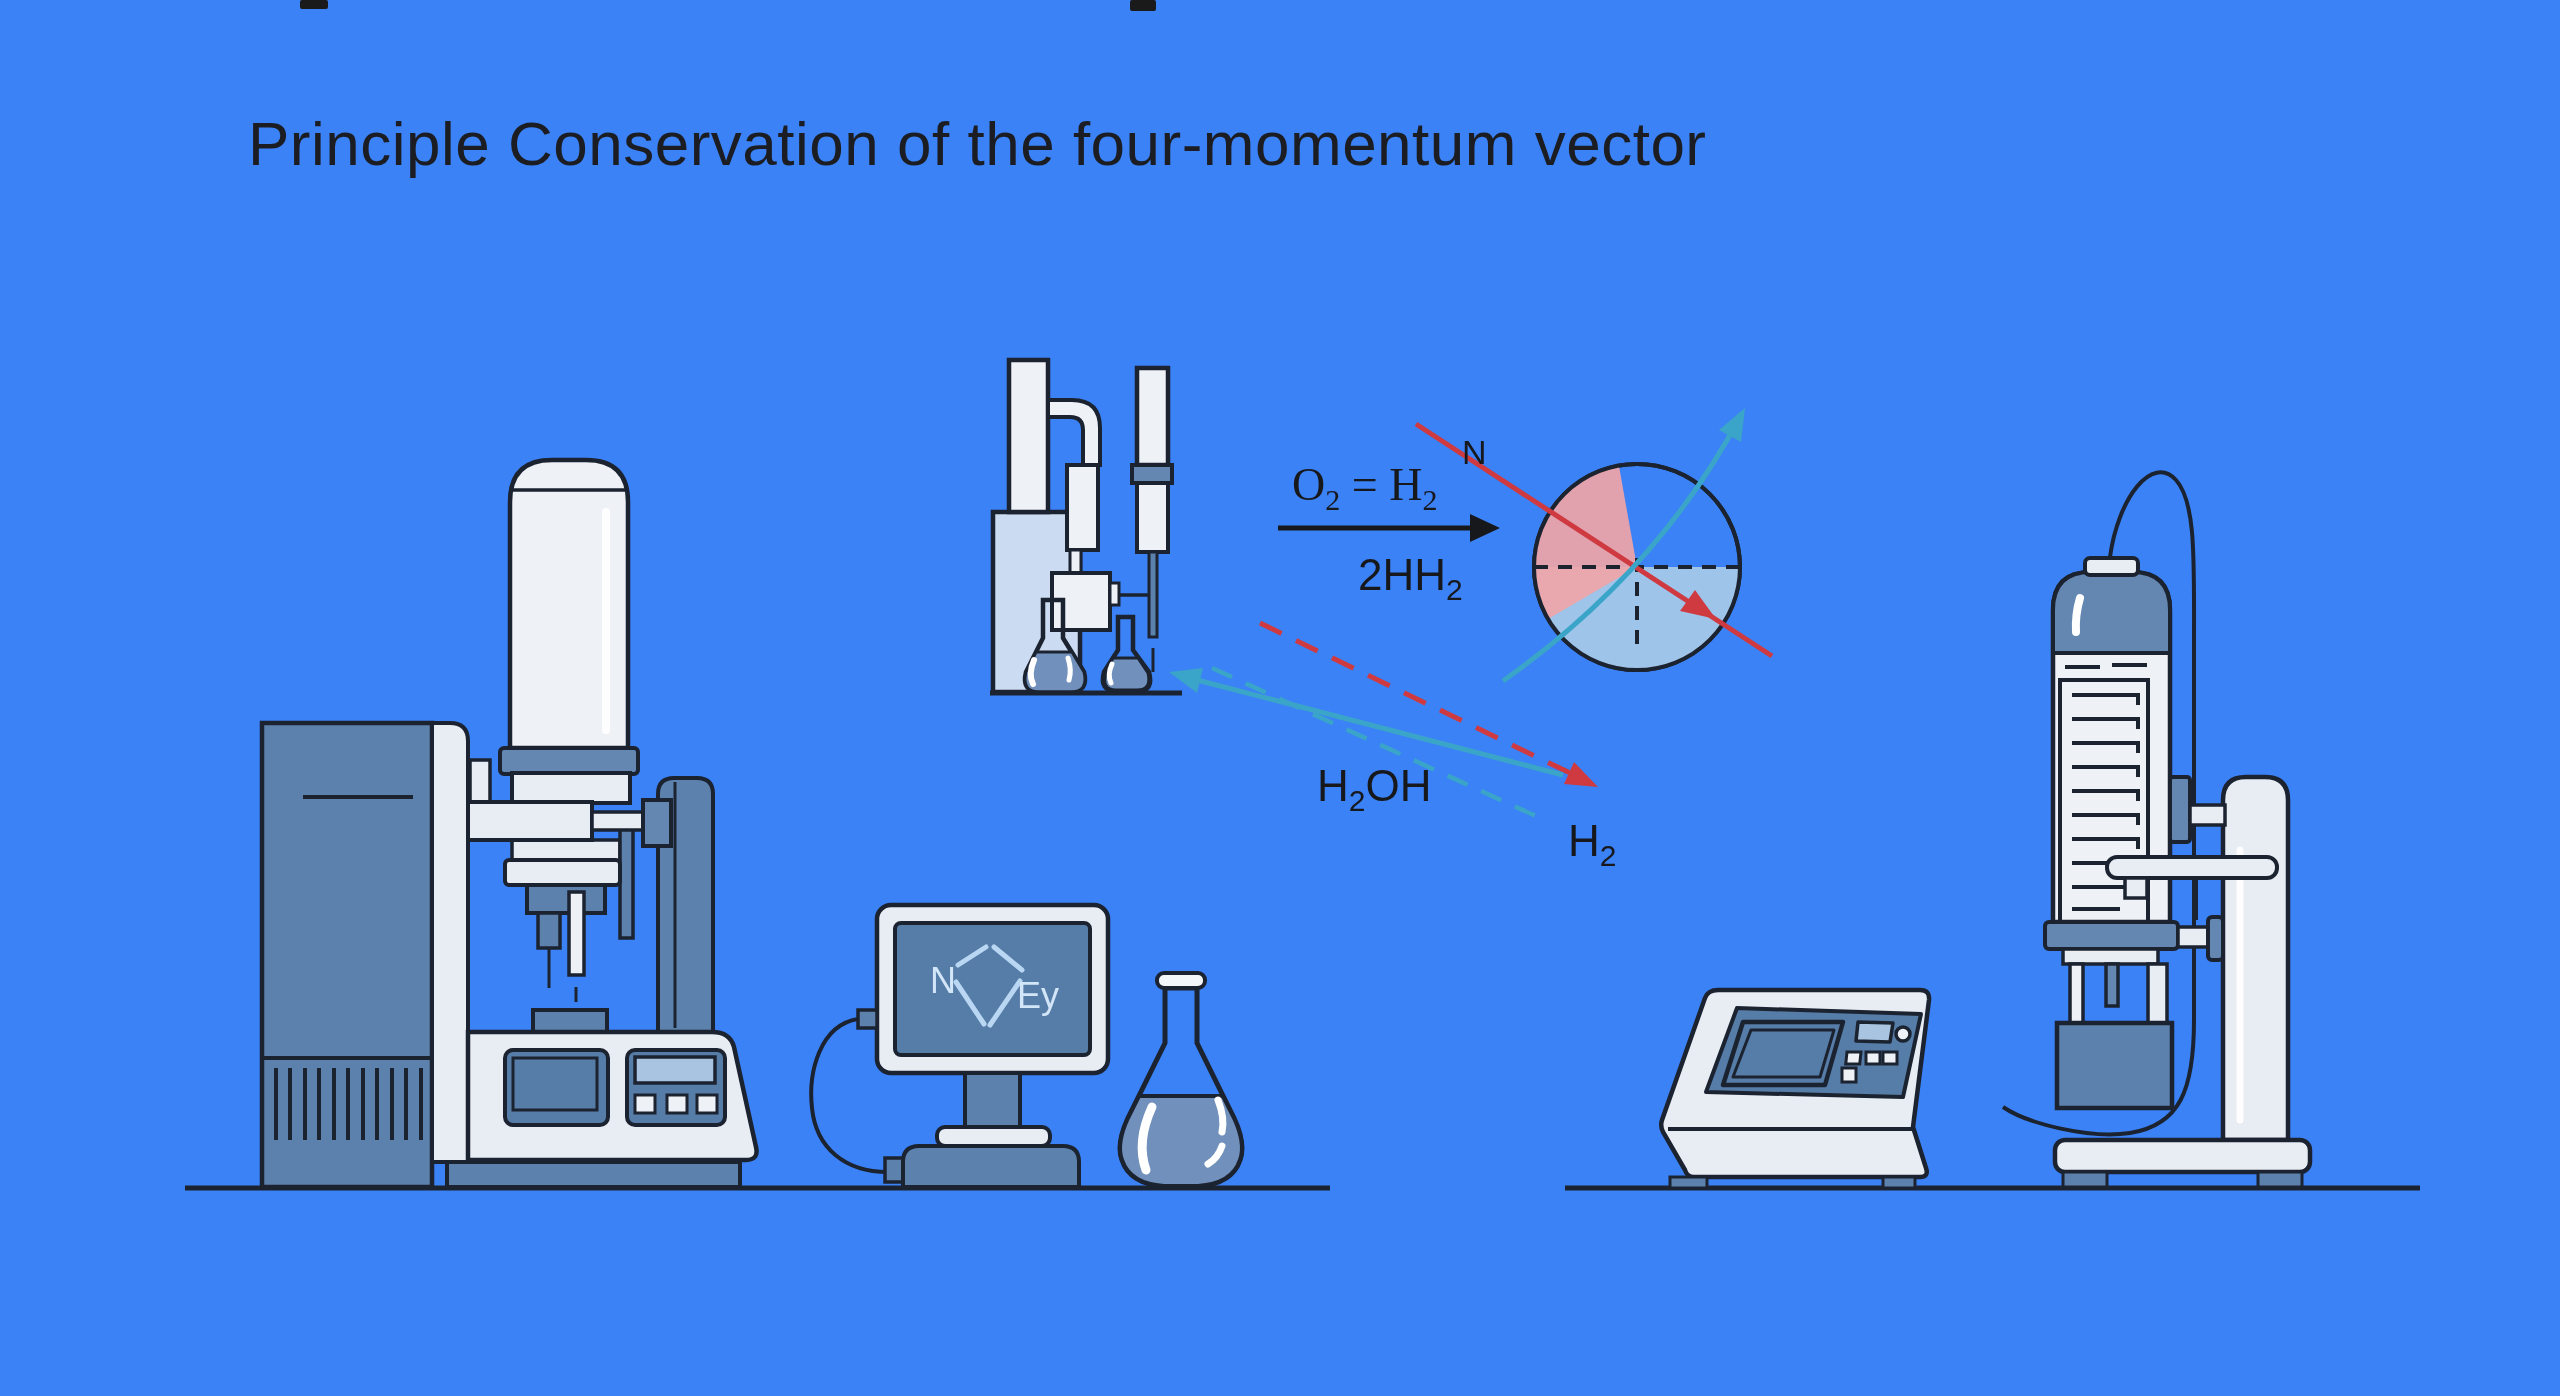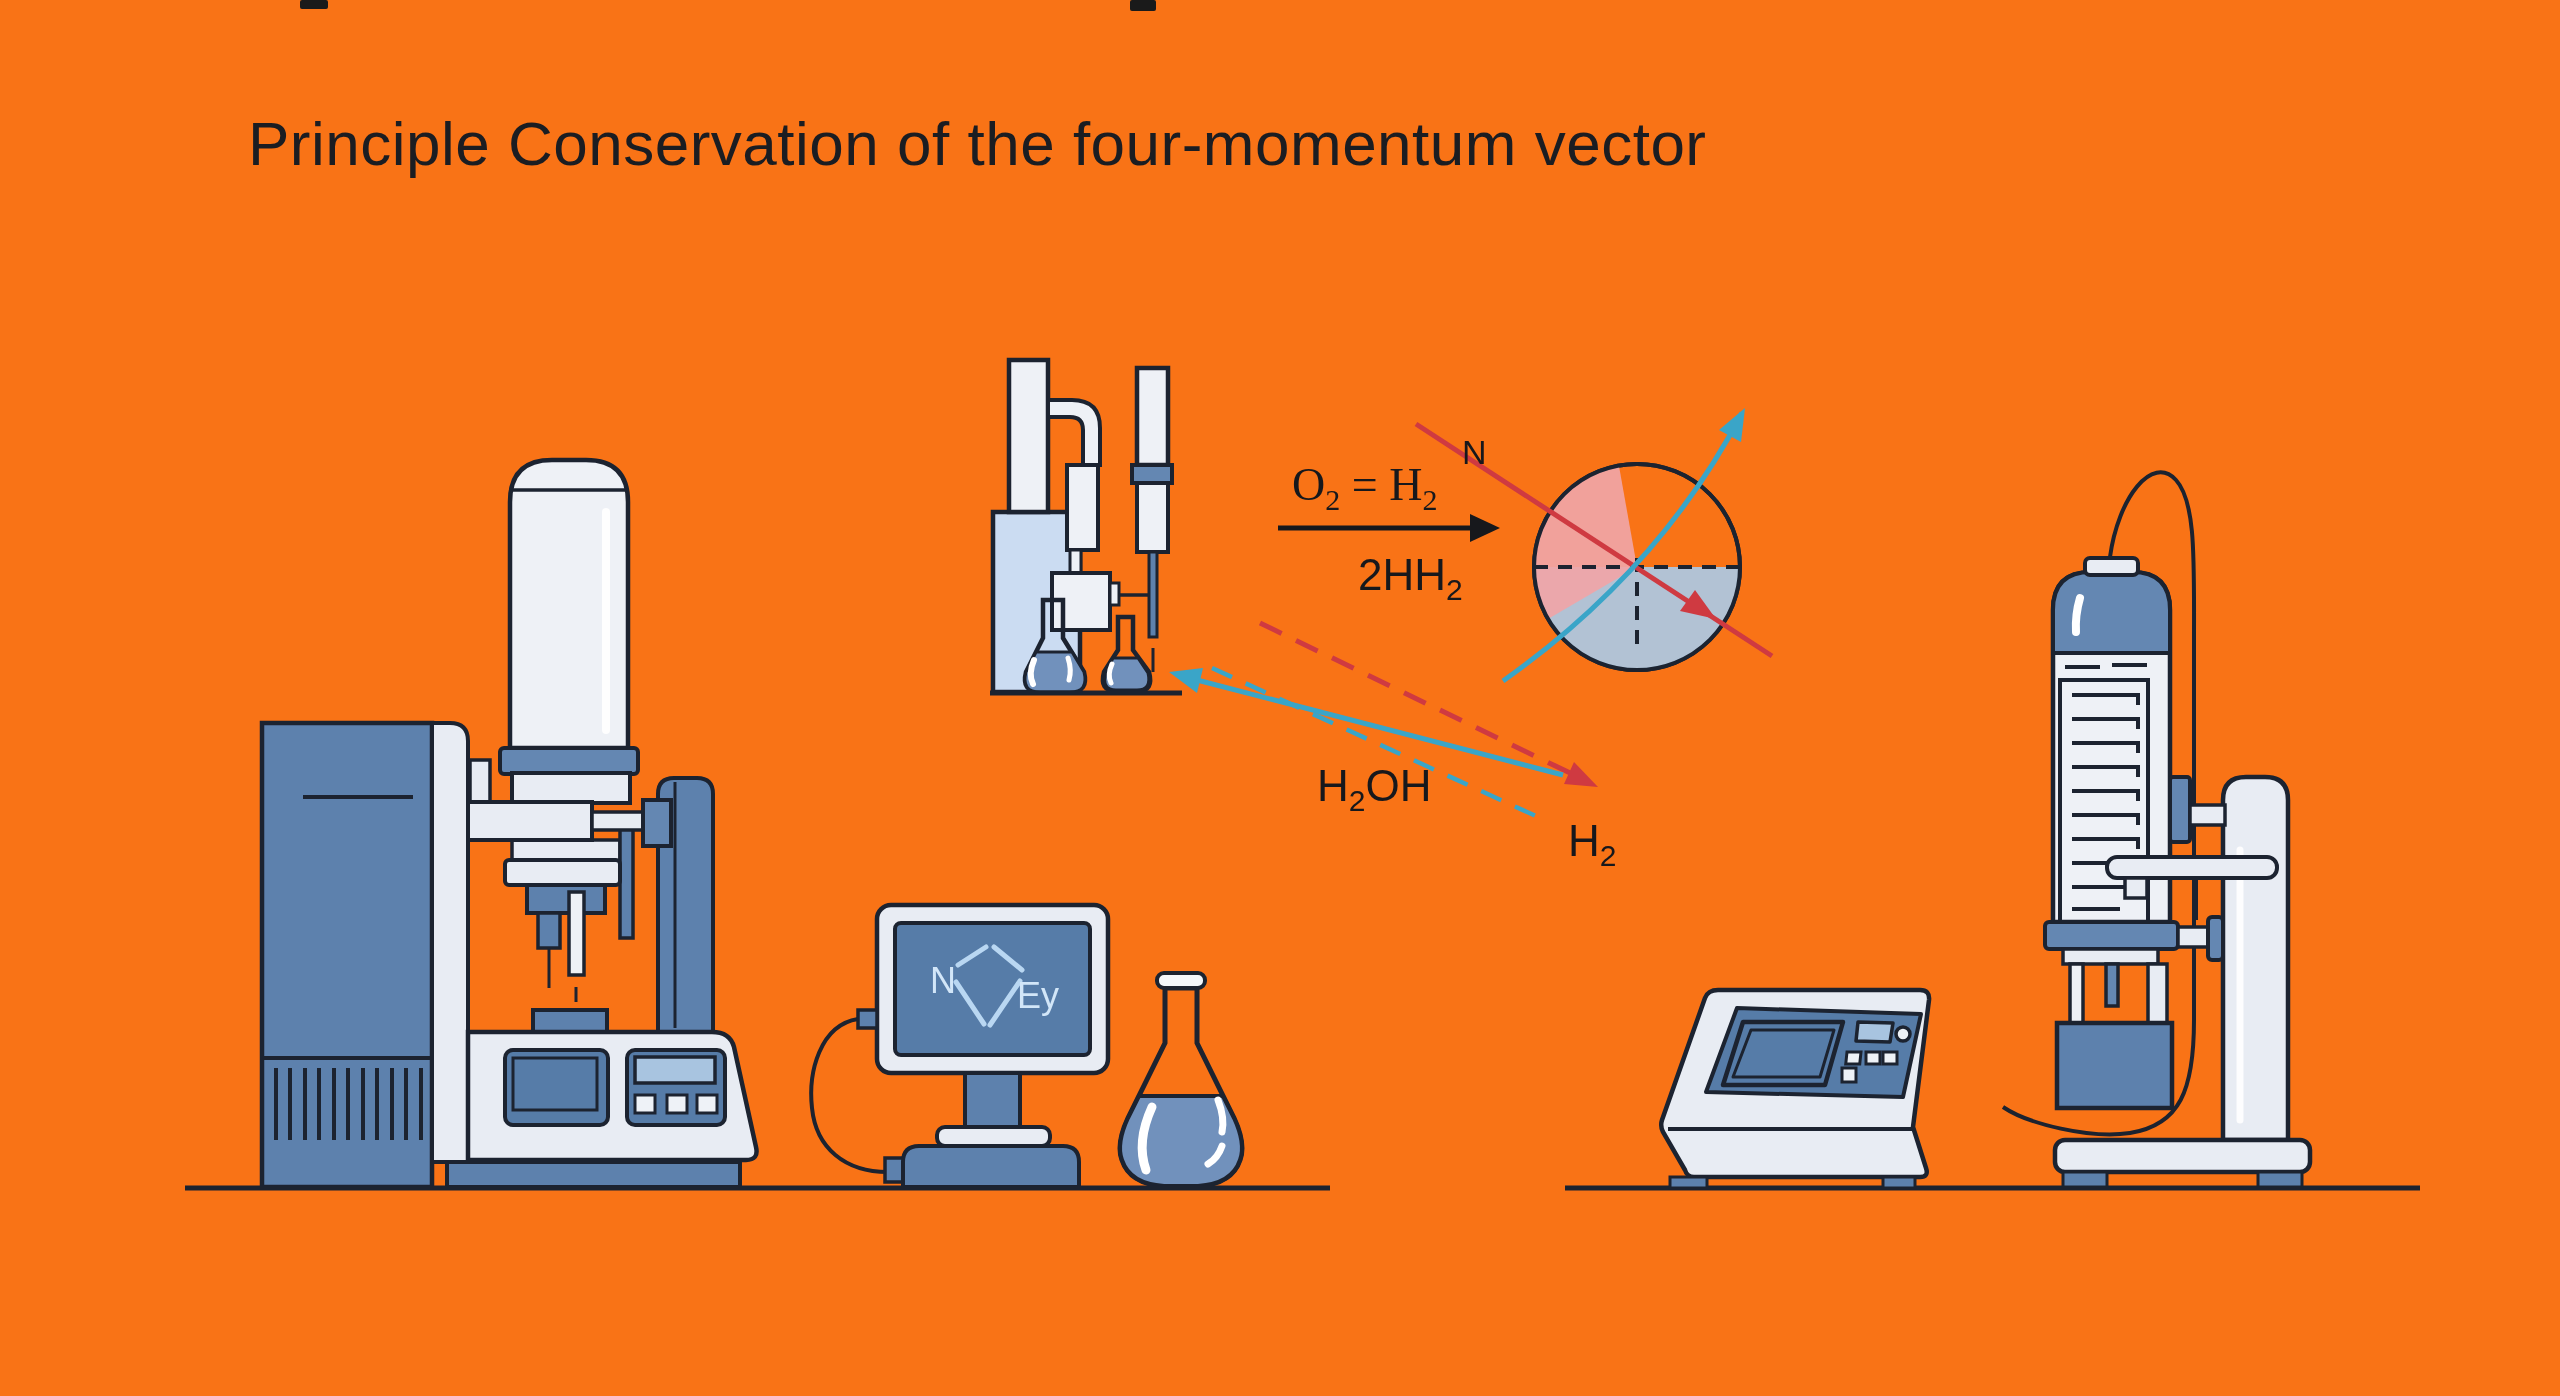--- a/index.html
+++ b/index.html
@@ -1,16 +1,16 @@
 <!DOCTYPE html>
 <html><head>
 <meta charset="utf-8">
 <style>
   html,body{margin:0;padding:0;background:#ffffff;}
-  #stage{position:relative;width:2560px;height:1396px;background:#f97316;overflow:hidden;
+  #stage{position:relative;width:2560px;height:1396px;background:#3b82f6;overflow:hidden;
          font-family:"Liberation Sans", sans-serif;}
   #page-title{position:absolute;left:248px;top:108px;font-size:62px;letter-spacing:.5px;
               color:#1b1d22;font-weight:500;white-space:nowrap;}
   svg{position:absolute;left:0;top:0;}
   .o{stroke:#1c2330;fill:none;}
   .sw3{stroke-width:3px;} .sw35{stroke-width:3.5px;} .sw4{stroke-width:4px;} .sw45{stroke-width:4.5px;} .sw5{stroke-width:5px;}
   .fl-light{fill:#e8ecf3;stroke:#1c2330;}
   .fl-lighter{fill:#eef1f6;stroke:#1c2330;}
   .fl-blue{fill:#5d81ad;stroke:#1c2330;}
   .fl-collar{fill:#6487b2;stroke:#1c2330;}

